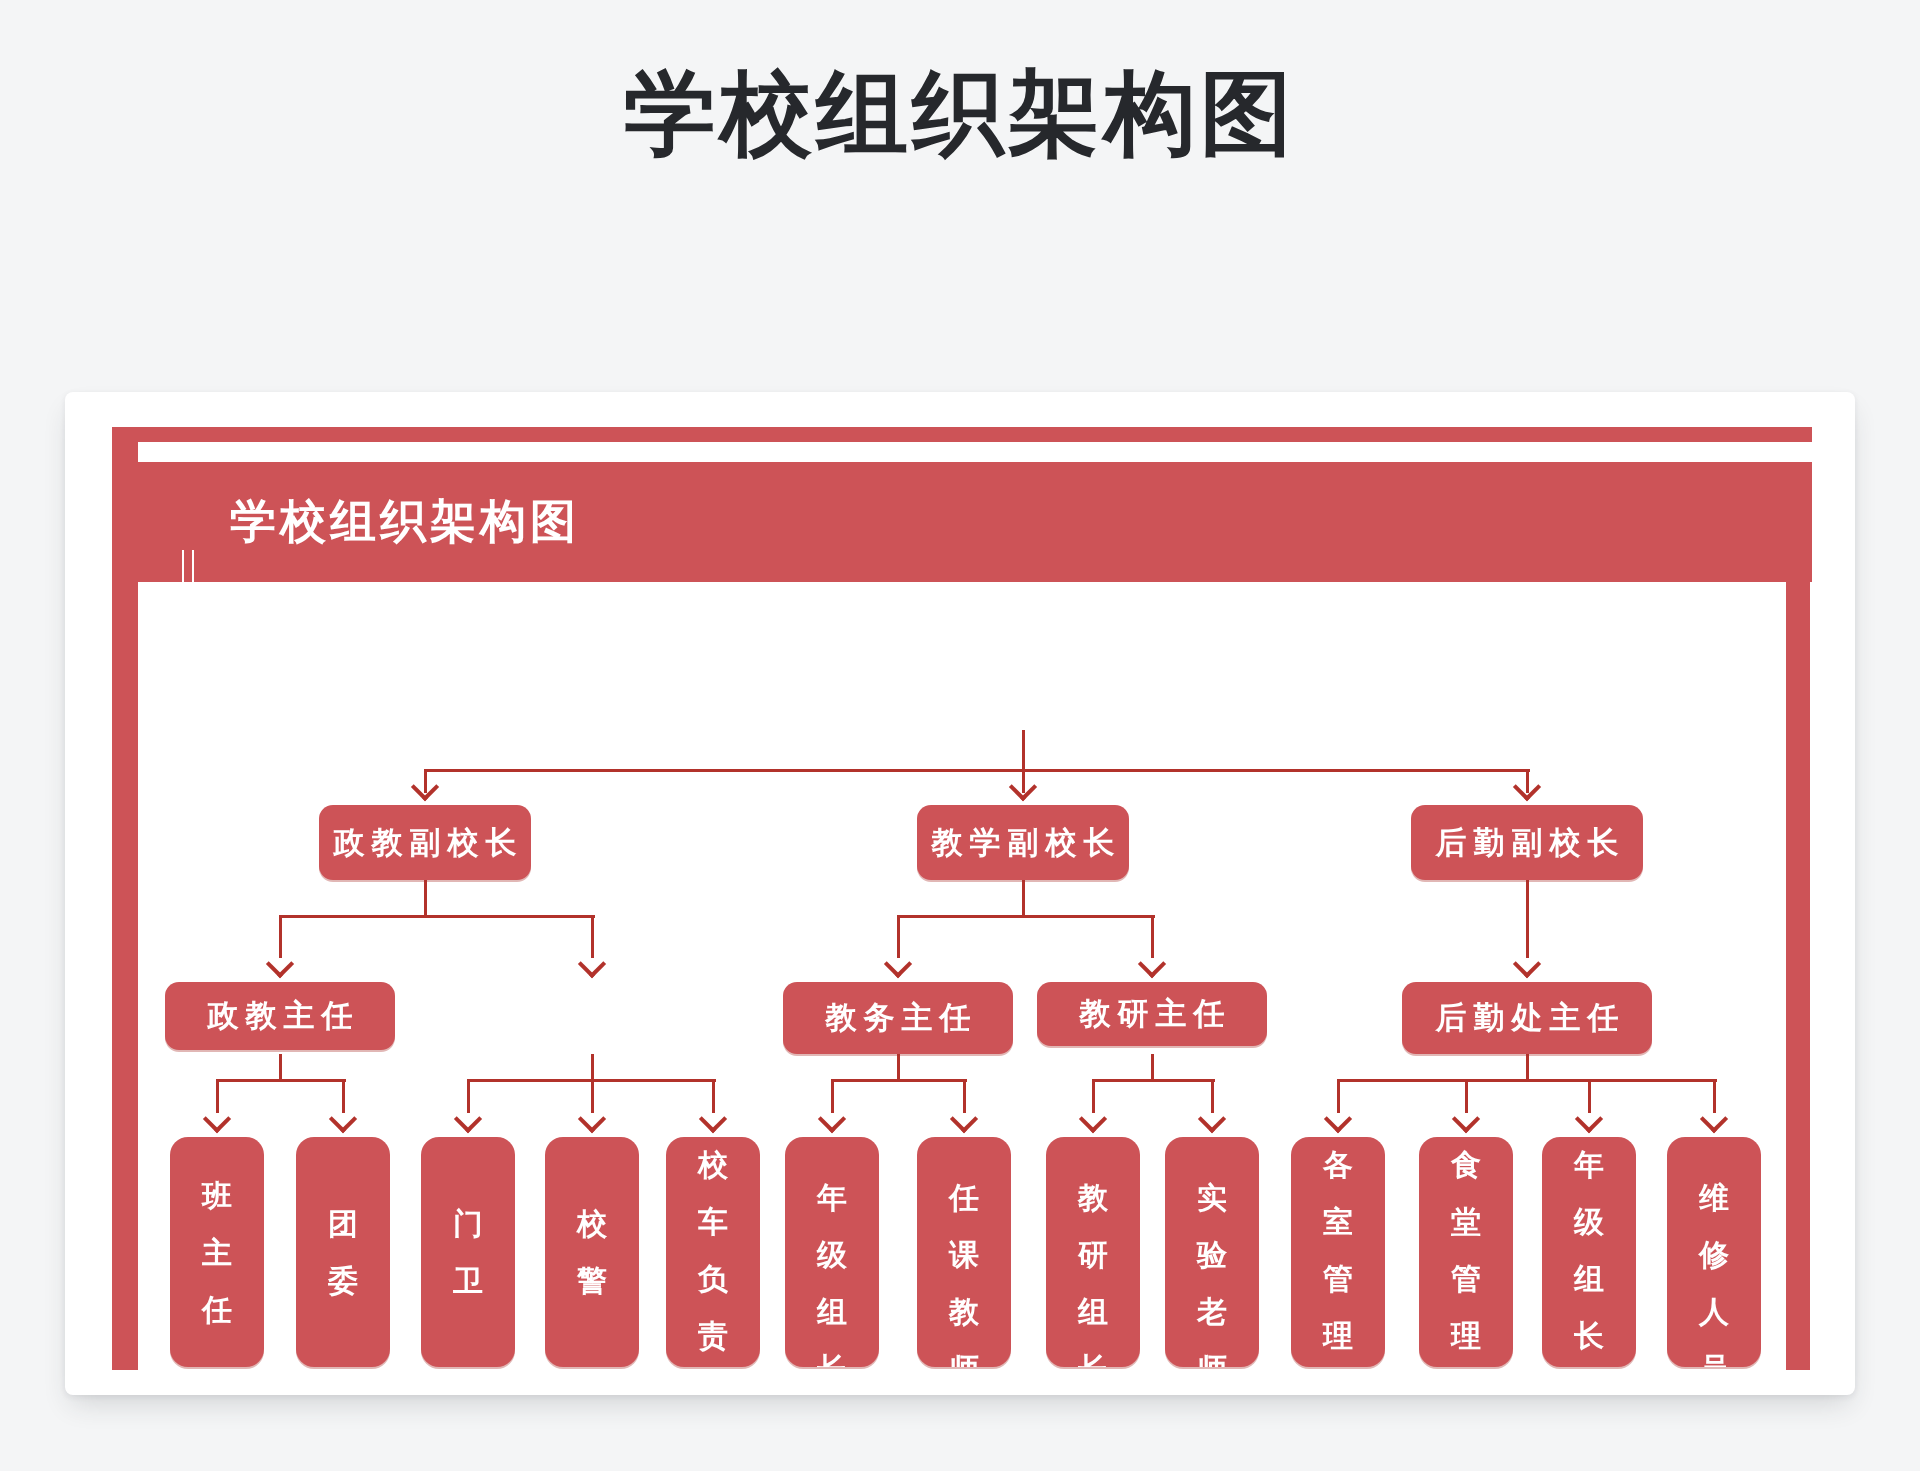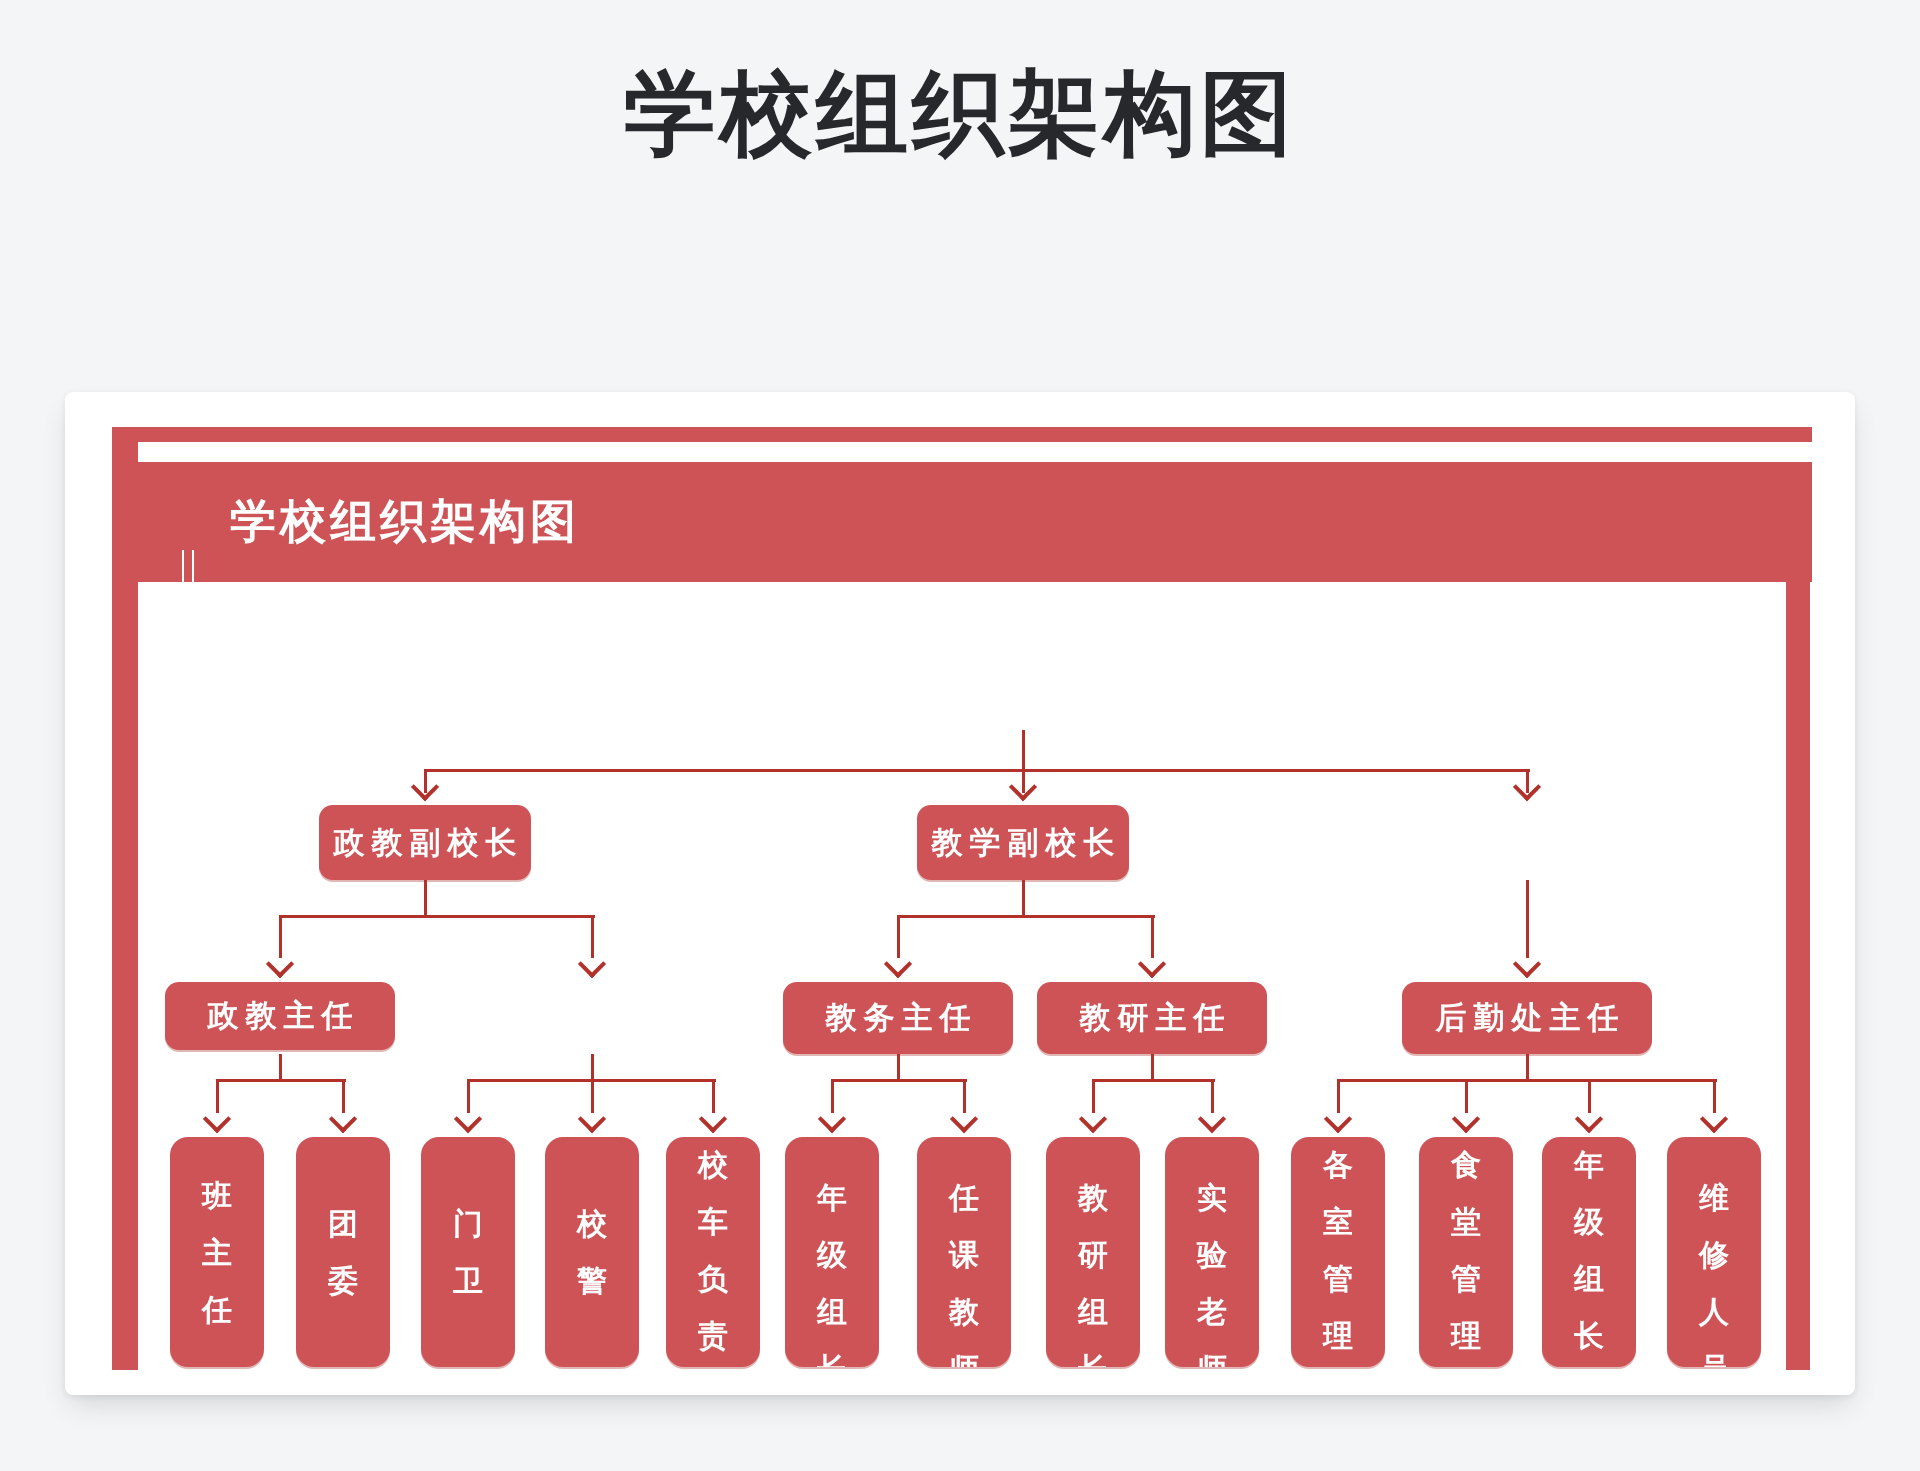--- a/index.html
+++ b/index.html
@@ -154,28 +154,31 @@
         <div class="arw" style="left: 1639px; top: 717px;"></div>
       </div>
 
 
     <div class="hbox" style="left:254px;top:413px;width:212px;height:75px">
       <span>政教副校长</span>
     </div>
     <div class="hbox" style="left:852px;top:413px;width:212px;height:75px">
       <span>教学副校长</span>
     </div>
+    <div class="hbox" style="left:1346px;top:413px;width:232px;height:75px">
+      <span>后勤副校长</span>
+    </div>
 
     <div class="hbox" style="left:100px;top:590px;width:230px;height:68px">
       <span>政教主任</span>
     </div>
     <div class="hbox" style="left:718px;top:590px;width:230px;height:72px">
       <span>教务主任</span>
     </div>
-    <div class="hbox" style="left:972px;top:590px;width:230px;height:72px">
+    <div class="hbox" style="left:972px;top:590px;width:230px;height:64px">
       <span>教研主任</span>
     </div>
     <div class="hbox" style="left:1337px;top:590px;width:250px;height:72px">
       <span>后勤处主任</span>
     </div>
 
     <div class="vbox" style="left:105px;top:745px">
       <span class="vtext">班主任</span>
     </div>
     <div class="vbox" style="left:231px;top:745px">

